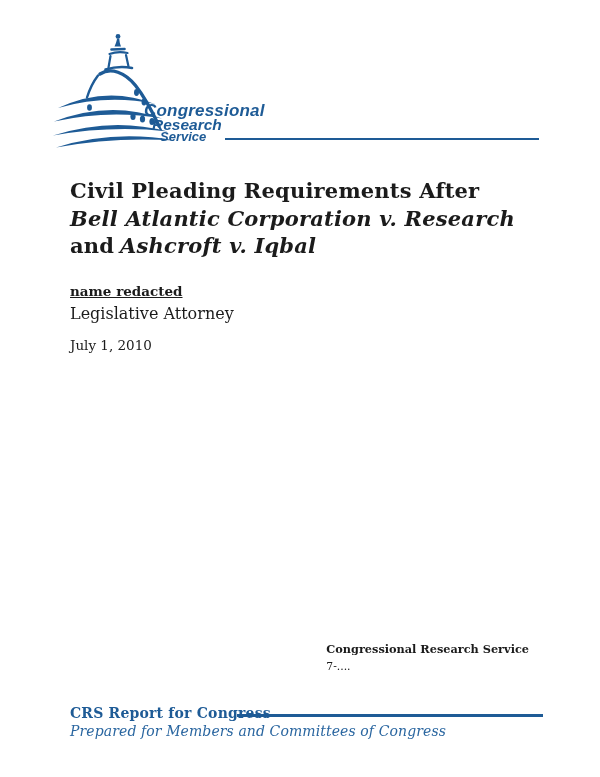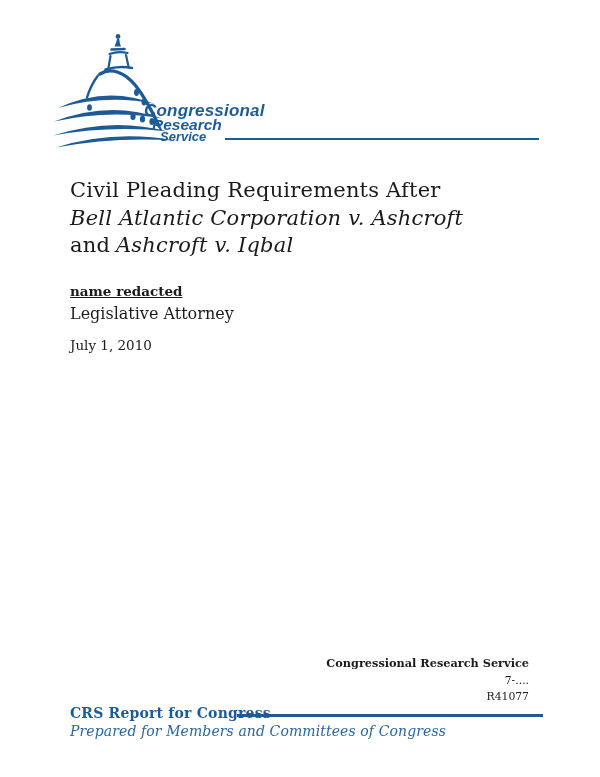--- a/index.html
+++ b/index.html
@@ -15,32 +15,32 @@
   .logo-text{left:144px;top:100px;color:#1e5b96;
     font-family:"Liberation Sans","DejaVu Sans",sans-serif;
     font-weight:bold;font-style:italic;line-height:1;}
   .logo-l1{position:absolute;left:0;top:2px;font-size:17px;letter-spacing:.2px;white-space:nowrap;}
   .logo-l2{position:absolute;left:8px;top:16.5px;font-size:15.5px;white-space:nowrap;}
   .logo-l3{position:absolute;left:16px;top:30px;font-size:13px;white-space:nowrap;}
   .header-rule{left:225px;top:137.5px;width:314px;height:2.4px;background:#1e5b96;}
 
   
   .title{left:70px;top:177px;width:480px;color:#1b1b1b;
-    font-size:21px;font-weight:normal;line-height:27.5px;letter-spacing:.2px;}
+    font-size:21px;font-weight:bold;line-height:27.5px;letter-spacing:.2px;}
   .title .it{font-style:italic;}
   .title .sp{margin-left:.28em;}
 
   
   .byline-name{left:70px;top:283px;font-size:13.5px;font-weight:bold;color:#1b1b1b;text-decoration:underline;}
   .byline-role{left:70px;top:304px;font-size:16px;color:#1b1b1b;}
   .byline-date{left:70px;top:337px;font-size:13.5px;color:#1b1b1b;}
 
   
-  .pub{right:71px;top:642px;text-align:right;color:#1b1b1b;
-    font-size:10.8px;line-height:15.8px;margin-top:14px;}
+  .pub{right:71px;top:642px;color:#1b1b1b;
+    font-size:10.8px;line-height:15.8px;}
   .pub .org{font-size:11.3px;font-weight:bold;margin-bottom:1px;}
 
   
   .footer-banner{left:70px;top:705px;color:#1e5b96;font-size:14px;font-weight:bold;letter-spacing:.2px;}
   .footer-rule{left:237px;top:714px;width:306px;height:2.8px;background:#1e5b96;}
   .footer-tagline{left:70px;top:723px;color:#2a66a0;font-size:14px;font-style:italic;letter-spacing:.1px;}
 </style>
 </head>
 <body>
 
@@ -72,29 +72,28 @@
 
 <div class="abs logo-text">
   <div class="logo-l1">Congressional</div>
   <div class="logo-l2">Research</div>
   <div class="logo-l3">Service</div>
 </div>
 <div class="abs header-rule"></div>
 
 <div class="abs title">
   <div>Civil Pleading Requirements After</div>
-  <div class="it">Bell Atlantic Corporation v. Ashcroft</div>
+  <div class="it">Bell Atlantic Corporation v. Research</div>
   <div><span>and</span><span class="it sp">Ashcroft v. Iqbal</span></div>
 </div>
 
 <div class="abs byline-name">name redacted</div>
 <div class="abs byline-role">Legislative Attorney</div>
 <div class="abs byline-date">July 1, 2010</div>
 
 <div class="abs pub">
   <div class="org">Congressional Research Service</div>
   <div>7-....</div>
-  <div>R41077</div>
 </div>
 
 <div class="abs footer-banner">CRS Report for Congress</div>
 <div class="abs footer-rule"></div>
 <div class="abs footer-tagline">Prepared for Members and Committees of Congress</div>
 
 </body></html>

